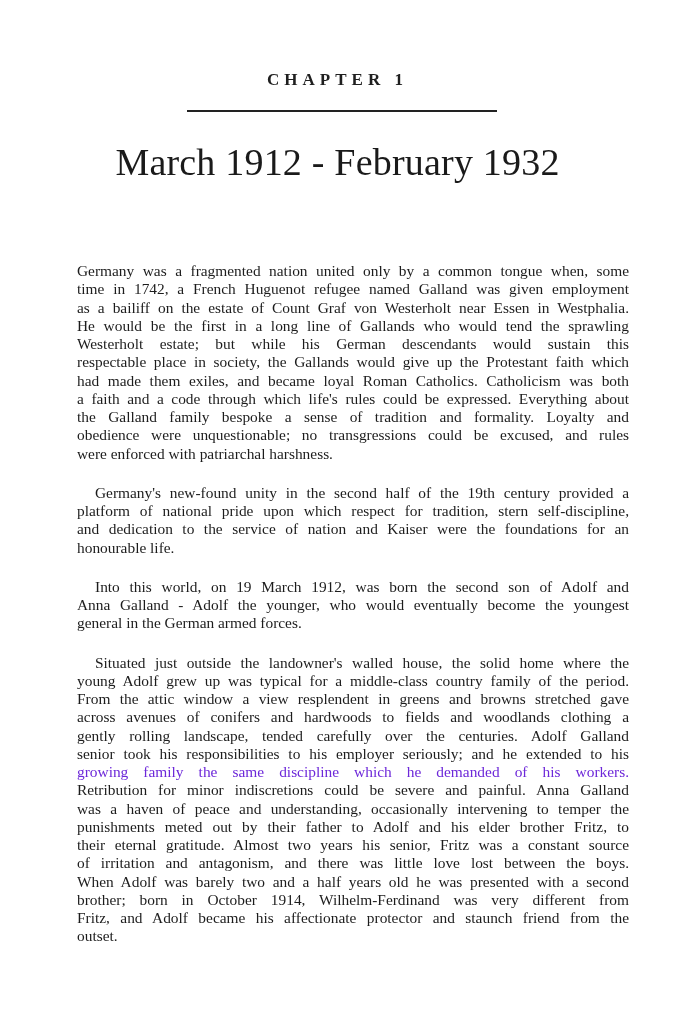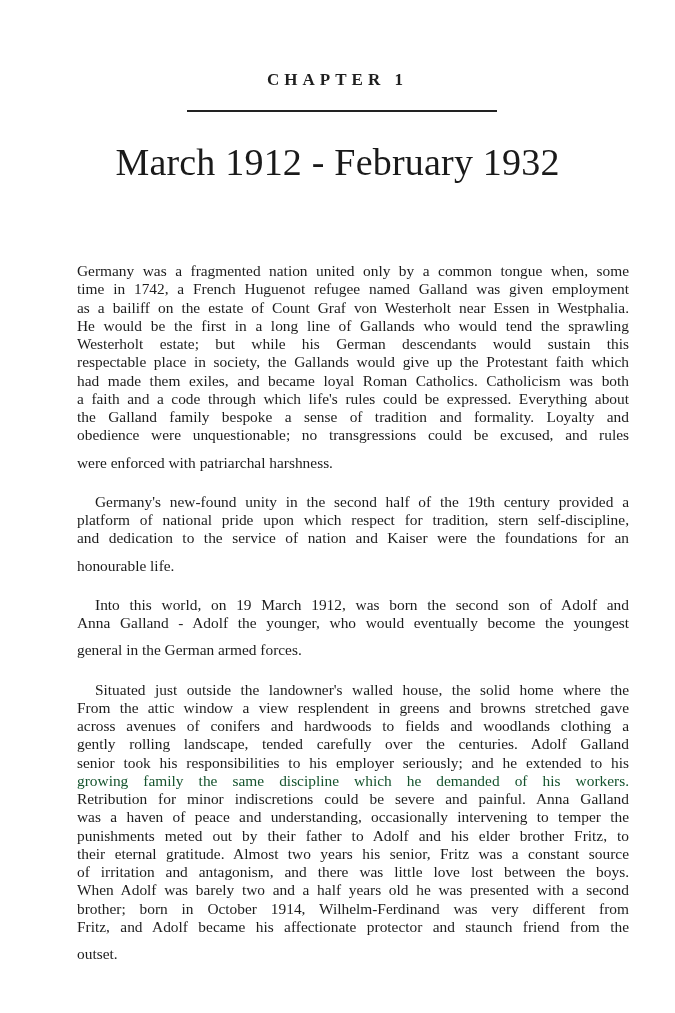--- a/index.html
+++ b/index.html
@@ -19,23 +19,23 @@
   }
   .body-text {
     position: absolute; top: 262px; left: 77px; width: 552px;
     font-family: "Liberation Serif", "DejaVu Serif", serif;
     font-size: 15.4px; line-height: 18.25px; color: #1c1c1c;
   }
   .line {
     display: block; text-align: justify; text-align-last: justify; white-space: nowrap;
     height: 18.25px; overflow: visible;
   }
-  .line.last { text-align-last: left; margin-top: 9px; }
+  .line.last { text-align-last: left; }
   .line.indent { padding-left: 18px; margin-top: 21px; }
-  .line.faint { color: #14532d; }
+  .line.faint { color: #6d28d9; }
 </style>
 </head>
 <body>
 
 <div class="chapter-label">CHAPTER 1</div>
 <div class="rule"></div>
 <h1 class="chapter-title">March 1912 - February 1932</h1>
 
 <div class="body-text">
 
@@ -61,20 +61,21 @@
   </div>
 
   <div>
     <span class="line indent">Into this world, on 19 March 1912, was born the second son of Adolf and</span>
     <span class="line">Anna Galland - Adolf the younger, who would eventually become the youngest</span>
     <span class="line last">general in the German armed forces.</span>
   </div>
 
   <div>
     <span class="line indent">Situated just outside the landowner's walled house, the solid home where the</span>
+    <span class="line">young Adolf grew up was typical for a middle-class country family of the period.</span>
     <span class="line">From the attic window a view resplendent in greens and browns stretched gave</span>
     <span class="line">across avenues of conifers and hardwoods to fields and woodlands clothing a</span>
     <span class="line">gently rolling landscape, tended carefully over the centuries. Adolf Galland</span>
     <span class="line">senior took his responsibilities to his employer seriously; and he extended to his</span>
     <span class="line faint">growing family the same discipline which he demanded of his workers.</span>
     <span class="line">Retribution for minor indiscretions could be severe and painful. Anna Galland</span>
     <span class="line">was a haven of peace and understanding, occasionally intervening to temper the</span>
     <span class="line">punishments meted out by their father to Adolf and his elder brother Fritz, to</span>
     <span class="line">their eternal gratitude. Almost two years his senior, Fritz was a constant source</span>
     <span class="line">of irritation and antagonism, and there was little love lost between the boys.</span>

